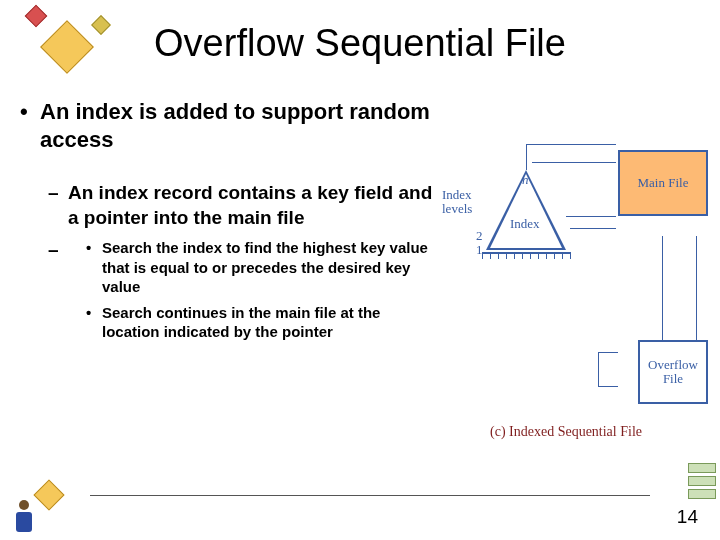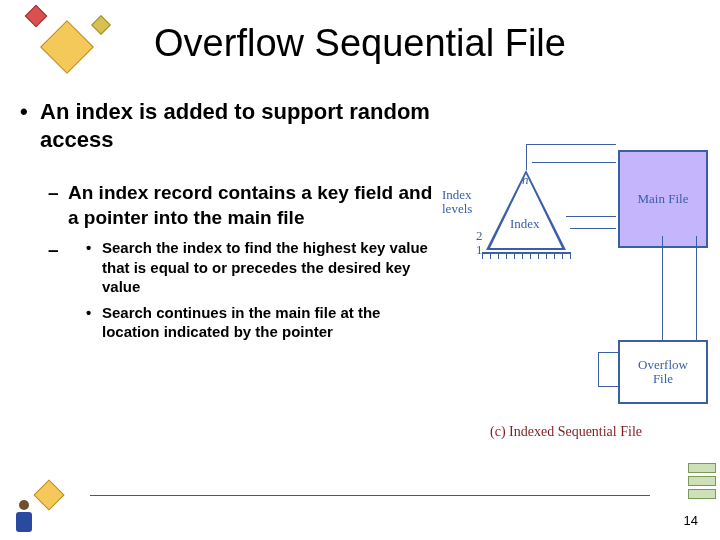--- a/index.html
+++ b/index.html
@@ -100,33 +100,33 @@
     width: 260px;
     height: 320px;
     font-family: 'Times New Roman', serif;
     font-size: 13px;
   }
   .mainfile {
     position: absolute;
     top: 20px;
     right: 0;
     width: 90px;
-    height: 98px;
+    height: 66px;
     border: 2px solid #3a5fa5;
     display: flex;
     align-items: center;
     justify-content: center;
     color: #3a5fa5;
-    background: #c4b5fd;
+    background: #fdba74;
   }
   .overflow {
     position: absolute;
     top: 210px;
     right: 0;
-    width: 90px;
+    width: 70px;
     height: 64px;
     border: 2px solid #3a5fa5;
     display: flex;
     align-items: center;
     justify-content: center;
     text-align: center;
     color: #3a5fa5;
     background: #fff;
     line-height: 1.1;
   }
@@ -180,21 +180,21 @@
     top: 294px;
     left: 42px;
     width: 220px;
     color: #7f1d1d;
     font-size: 14px;
   }
   .pagenum {
     position: absolute;
     bottom: 12px;
     right: 22px;
-    font-size: 13px;
+    font-size: 19px;
   }
   .hr-bottom {
     position: absolute;
     bottom: 44px;
     left: 90px;
     width: 560px;
     height: 0;
     border-top: 1px solid #555;
   }
   .btm-art {

